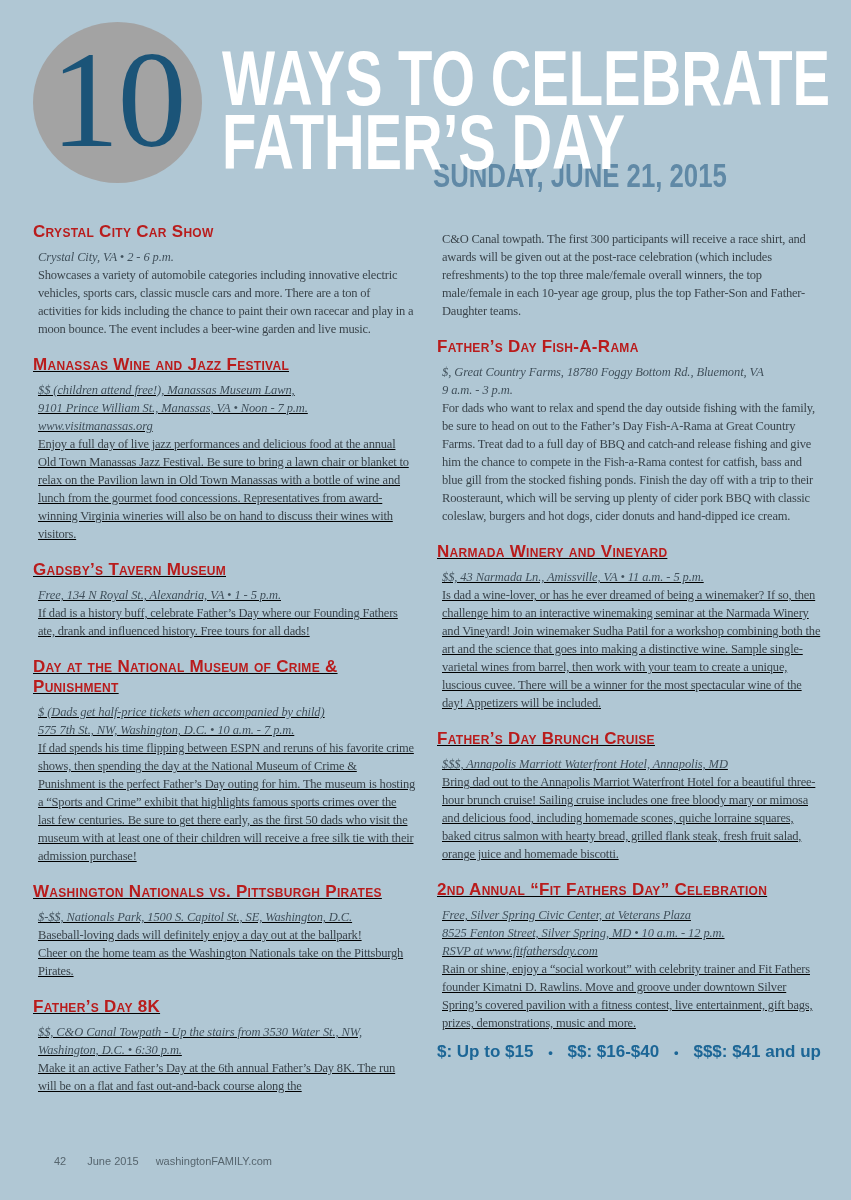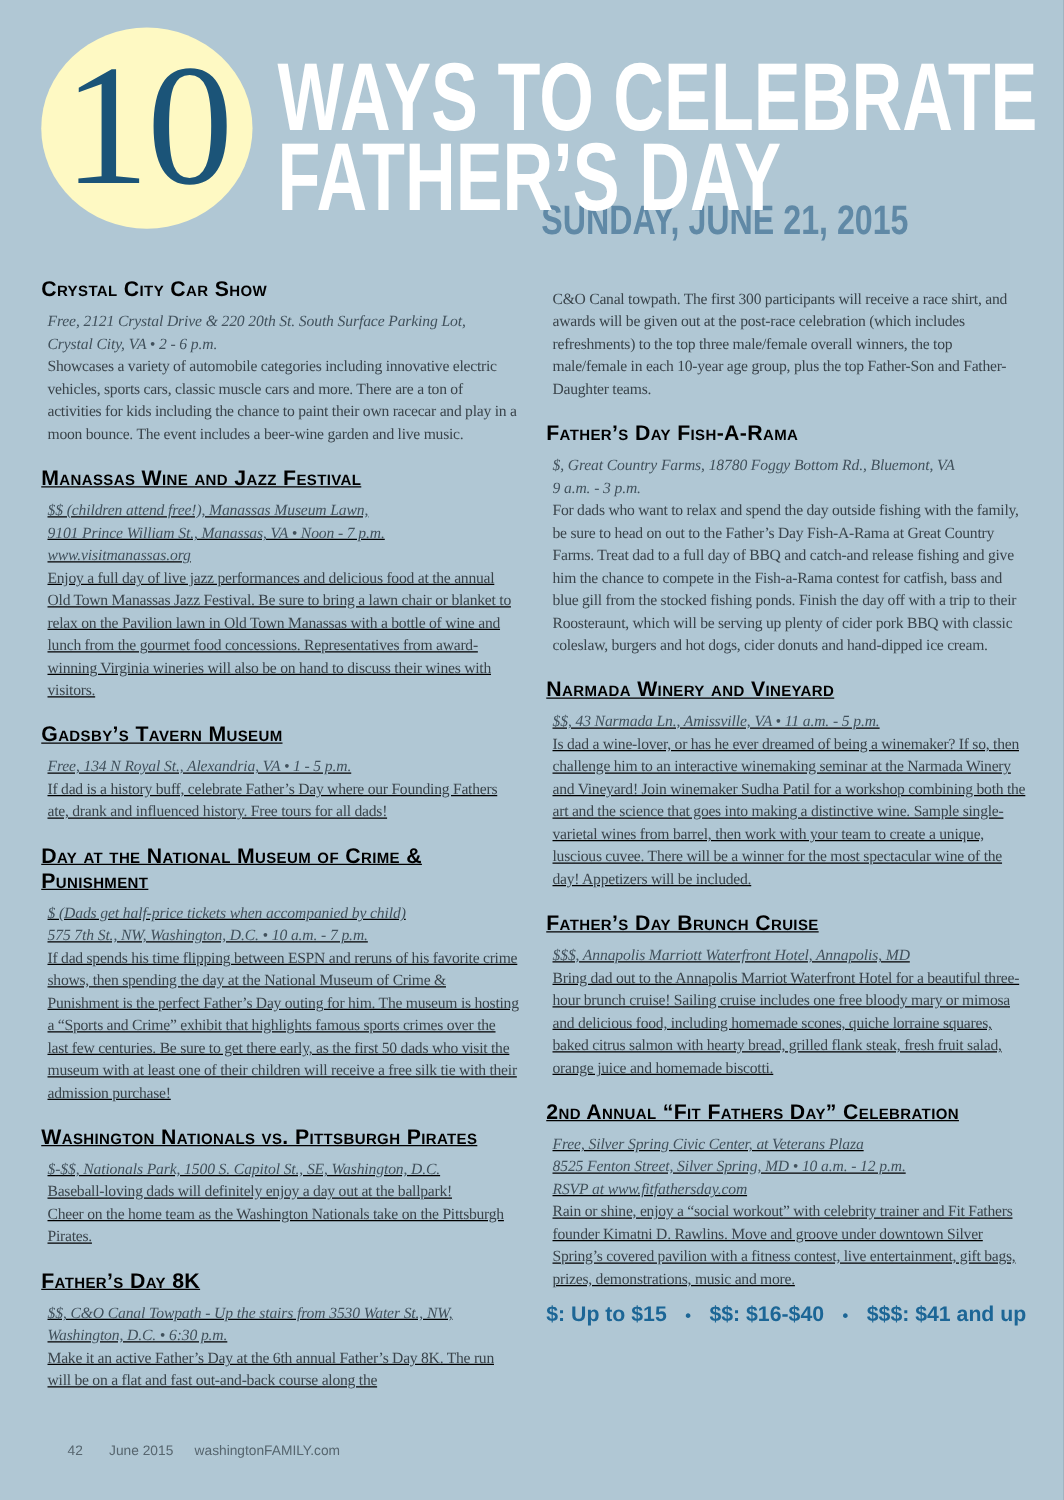--- a/index.html
+++ b/index.html
@@ -11,21 +11,21 @@
     background: #b0c7d4;
     overflow: hidden;
     font-family: "Liberation Serif", serif;
   }
 
   
   .badge-circle {
     position: absolute;
     left: 33px; top: 22px;
     width: 169px; height: 161px;
-    background: #fef9c3;
+    background: #a3a3a3;
     border-radius: 50%;
     display: flex;
     align-items: center;
     justify-content: center;
   }
   .badge-number {
     font-family: "Liberation Serif", serif;
     font-size: 138px;
     line-height: 1;
     color: #1b5478;
@@ -69,21 +69,21 @@
   .event + .event { margin-top: 17px; text-decoration: underline; }
   .continuation { margin-bottom: 17px; }
 
   .event-title {
     font-family: "Liberation Sans", sans-serif;
     font-weight: bold;
     font-variant: small-caps;
     font-size: 17px;
     line-height: 20px;
     letter-spacing: 0.3px;
-    color: #000000;
+    color: #b91c1c;
     margin-bottom: 6px;
   }
   .event-details { padding-left: 5px; }
   .detail-line {
     font-family: "Liberation Serif", serif;
     font-style: italic;
     font-size: 12.5px;
     line-height: 18px;
     letter-spacing: -0.1px;
     color: #41515c;
@@ -137,21 +137,20 @@
     <div class="title-line title-line1">WAYS TO CELEBRATE</div>
     <div class="title-line title-line2">FATHER’S DAY</div>
   </div>
   <div class="subtitle">SUNDAY, JUNE 21, 2015</div>
 
   <div class="col col-left">
 
     <section class="event">
       <h3 class="event-title">Crystal City Car Show</h3>
       <div class="event-details">
-        <div class="detail-line">Free, 2121 Crystal Drive &amp; 220 20th St. South Surface Parking Lot,</div>
         <div class="detail-line">Crystal City, VA • 2 - 6 p.m.</div>
       </div>
       <div class="event-body">
         <p>Showcases a variety of automobile categories including innovative electric vehicles, sports cars, classic muscle cars and more. There are a ton of activities for kids including the chance to paint their own racecar and play in a moon bounce. The event includes a beer-wine garden and live music.</p>
       </div>
     </section>
 
     <section class="event">
       <h3 class="event-title">Manassas Wine and Jazz Festival</h3>
       <div class="event-details">

